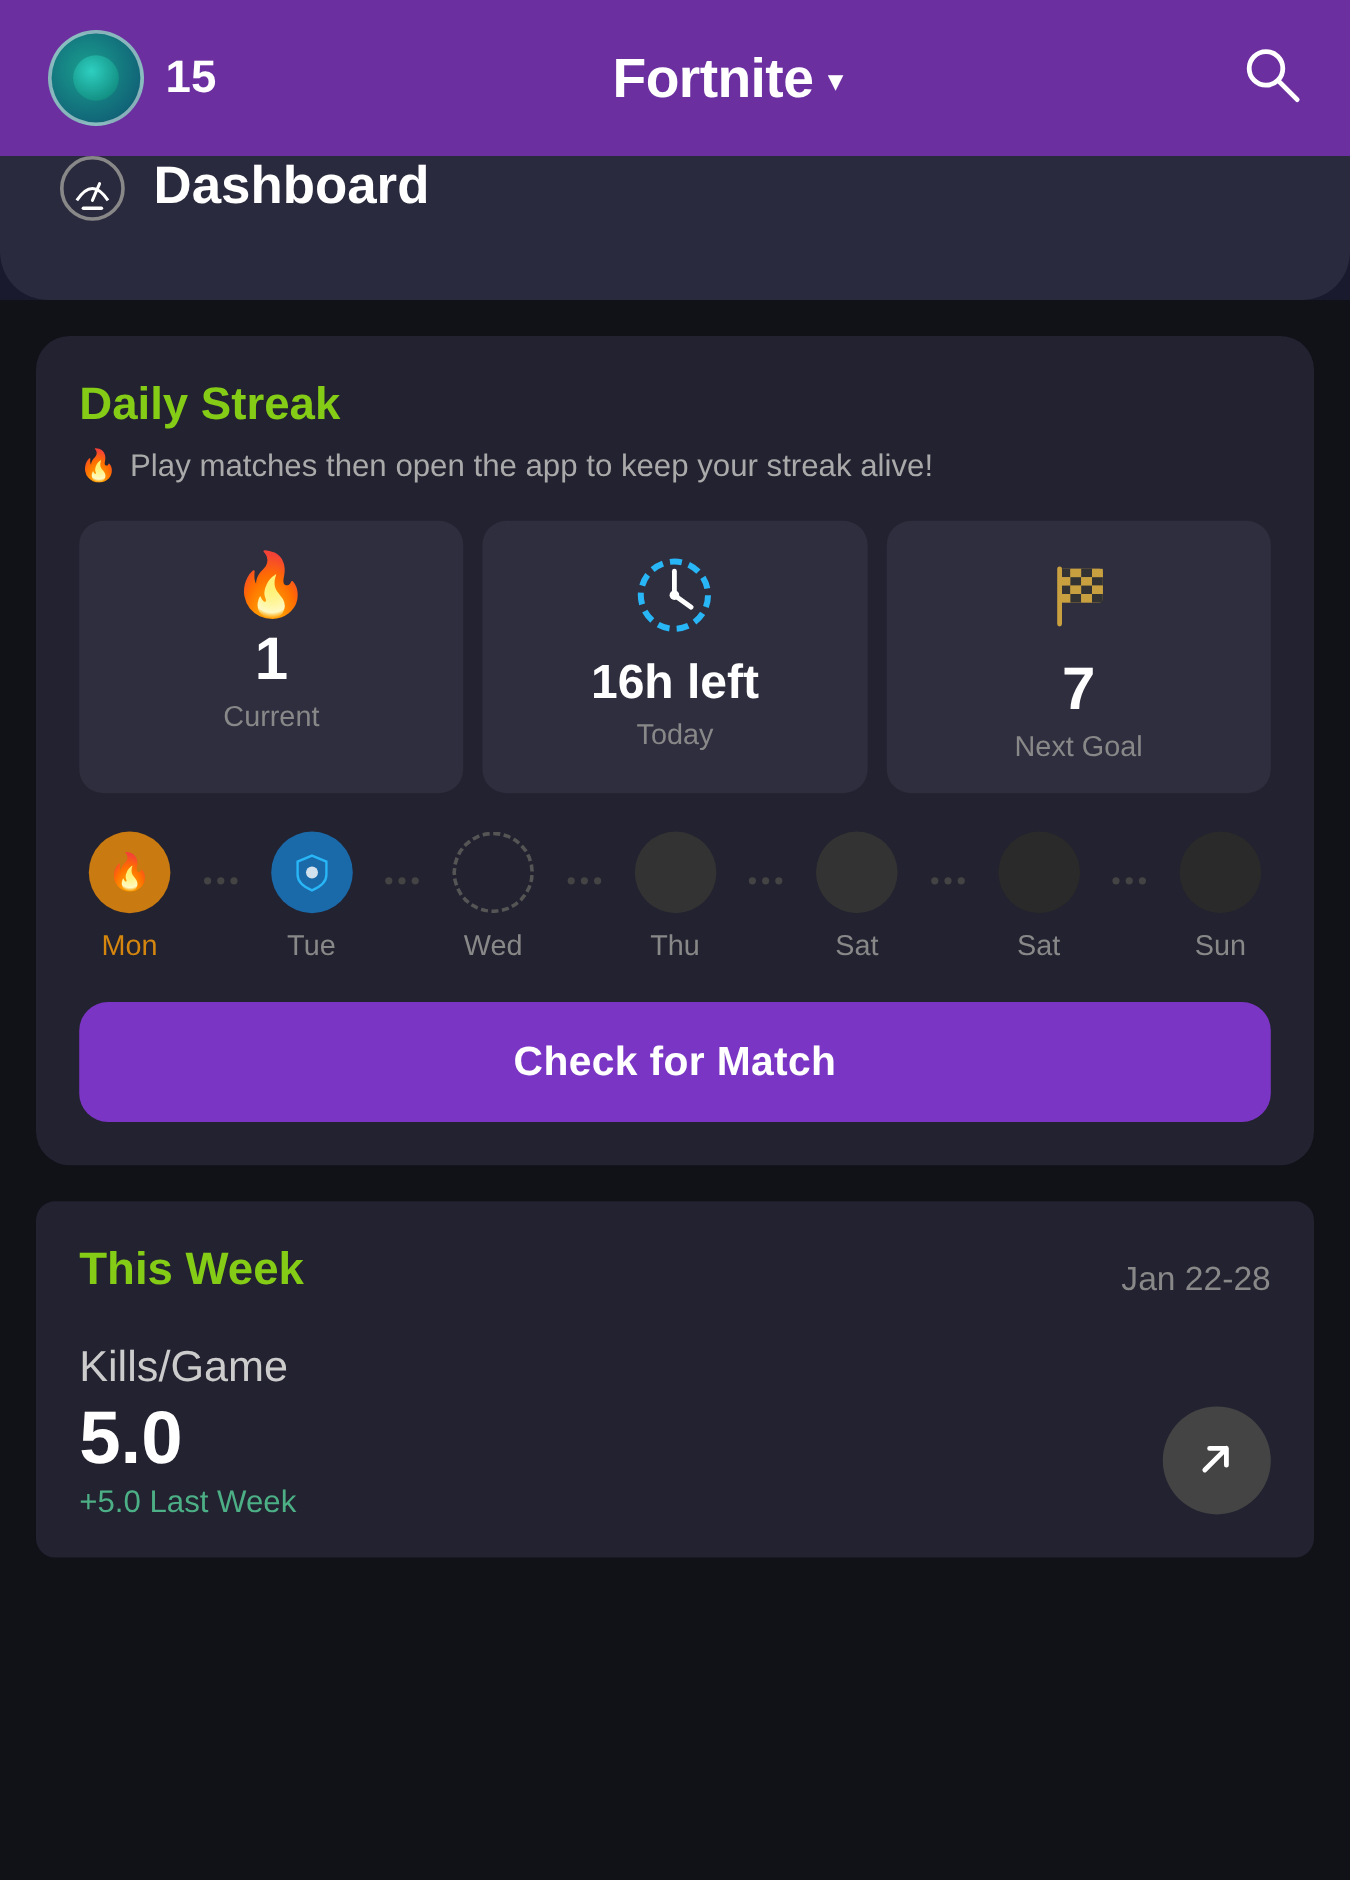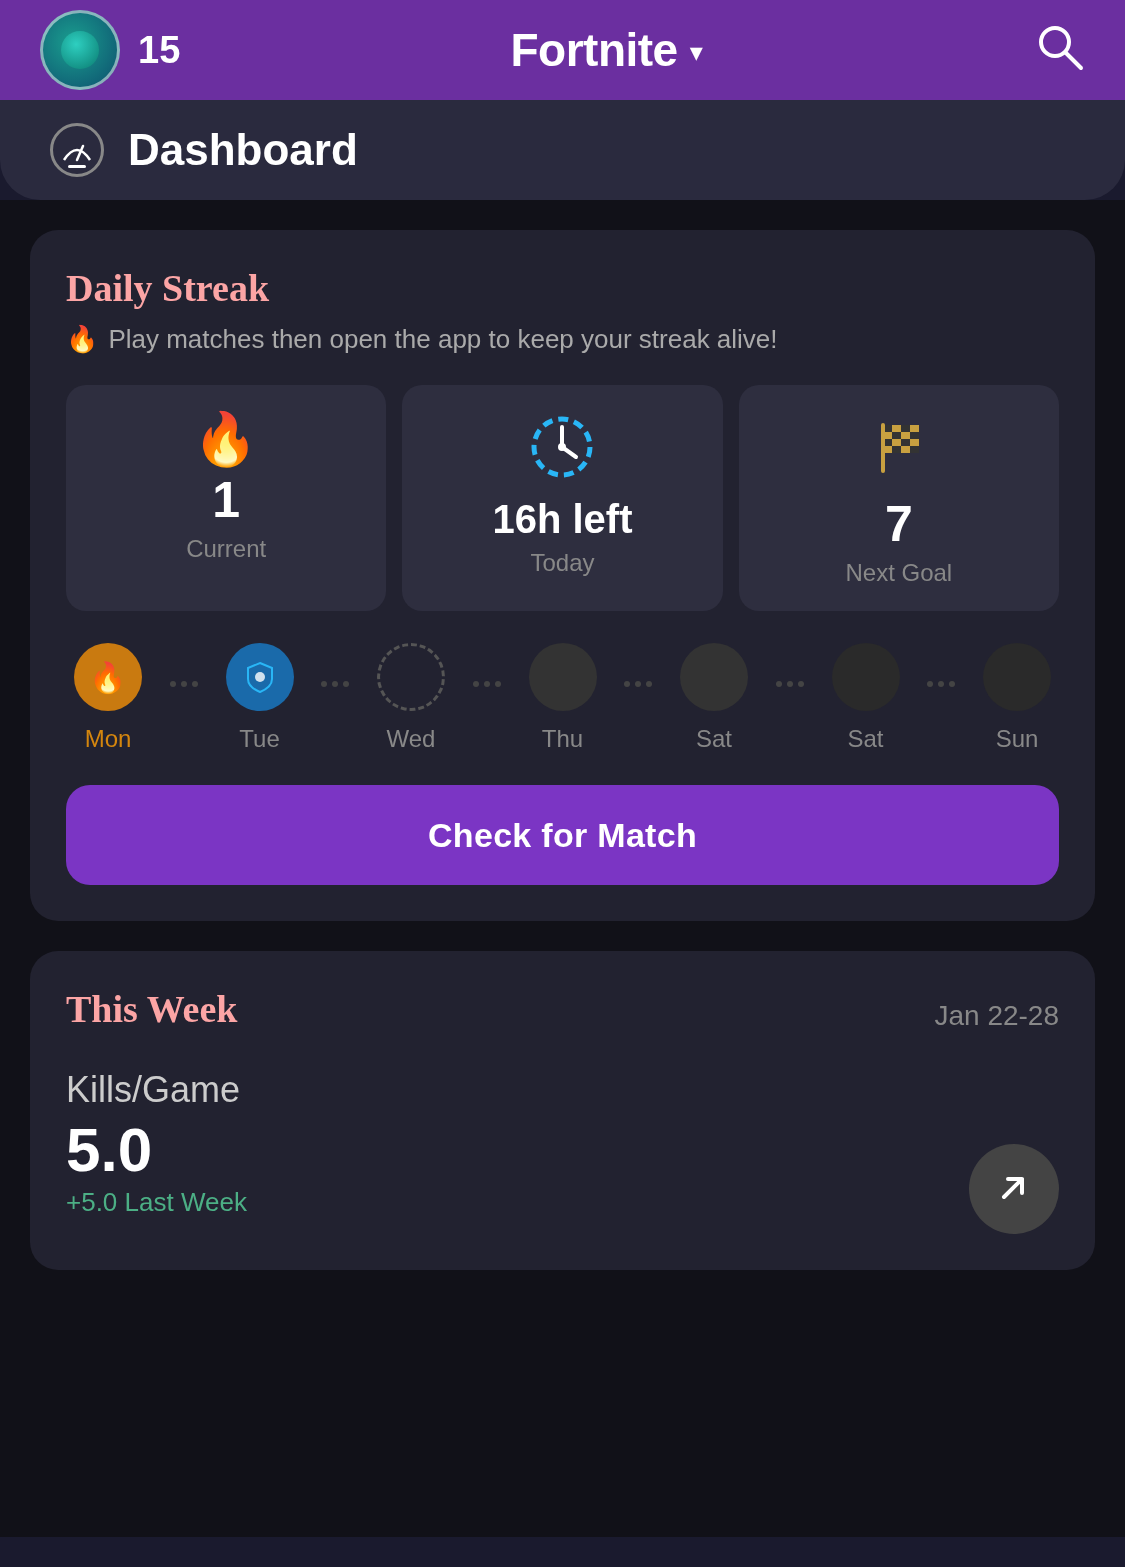--- a/index.html
+++ b/index.html
@@ -8,21 +8,21 @@
       width: 1125px;
       min-height: 1567px;
       font-family: -apple-system, BlinkMacSystemFont, 'Segoe UI', sans-serif;
       background: #1a1a2e;
       overflow-x: hidden;
     }
 
     
     .top-bar {
       background: #6b2fa0;
-      height: 100px;
+      height: 130px;
       display: flex;
       align-items: center;
       justify-content: space-between;
       padding: 0 40px;
     }
 
     .top-bar-left {
       display: flex;
       align-items: center;
       gap: 18px;
@@ -78,23 +78,23 @@
       font-size: 50px;
       cursor: pointer;
       background: none;
       border: none;
       line-height: 1;
     }
 
     
     .dashboard-header {
       background: #2a2a3e;
-      height: 100px;
-      display: flex;
-      align-items: center;
+      height: 120px;
+      display: flex;
+      align-items: flex-start;
       padding: 0 50px;
       gap: 24px;
       border-radius: 0 0 40px 40px;
     }
 
     .dashboard-icon {
       width: 54px;
       height: 54px;
       border: 3px solid #888;
       border-radius: 50%;
@@ -132,25 +132,24 @@
     
     .card {
       background: #222230;
       border-radius: 28px;
       padding: 36px 36px 36px 36px;
       margin-bottom: 30px;
     }
 
     
     .card-title {
-      color: #fca5a5;
+      color: #84cc16;
       font-size: 38px;
       font-weight: 800;
       margin-bottom: 14px;
-      font-family: Liberation Serif, serif;
     }
 
     .streak-subtitle {
       color: #aaa;
       font-size: 26px;
       display: flex;
       align-items: center;
       gap: 10px;
       margin-bottom: 30px;
     }
@@ -253,22 +252,22 @@
       border: none;
       border-radius: 24px;
       height: 100px;
       cursor: pointer;
       letter-spacing: 0.3px;
     }
 
     
     .week-card {
       background: #222230;
-      border-radius: 28px;
-      padding: 36px 36px 52px 36px;
+      border-radius: 16px;
+      padding: 36px 36px 31px 36px;
       position: relative;
     }
 
     .week-header-row {
       display: flex;
       align-items: center;
       justify-content: space-between;
       margin-bottom: 24px;
     }
 

